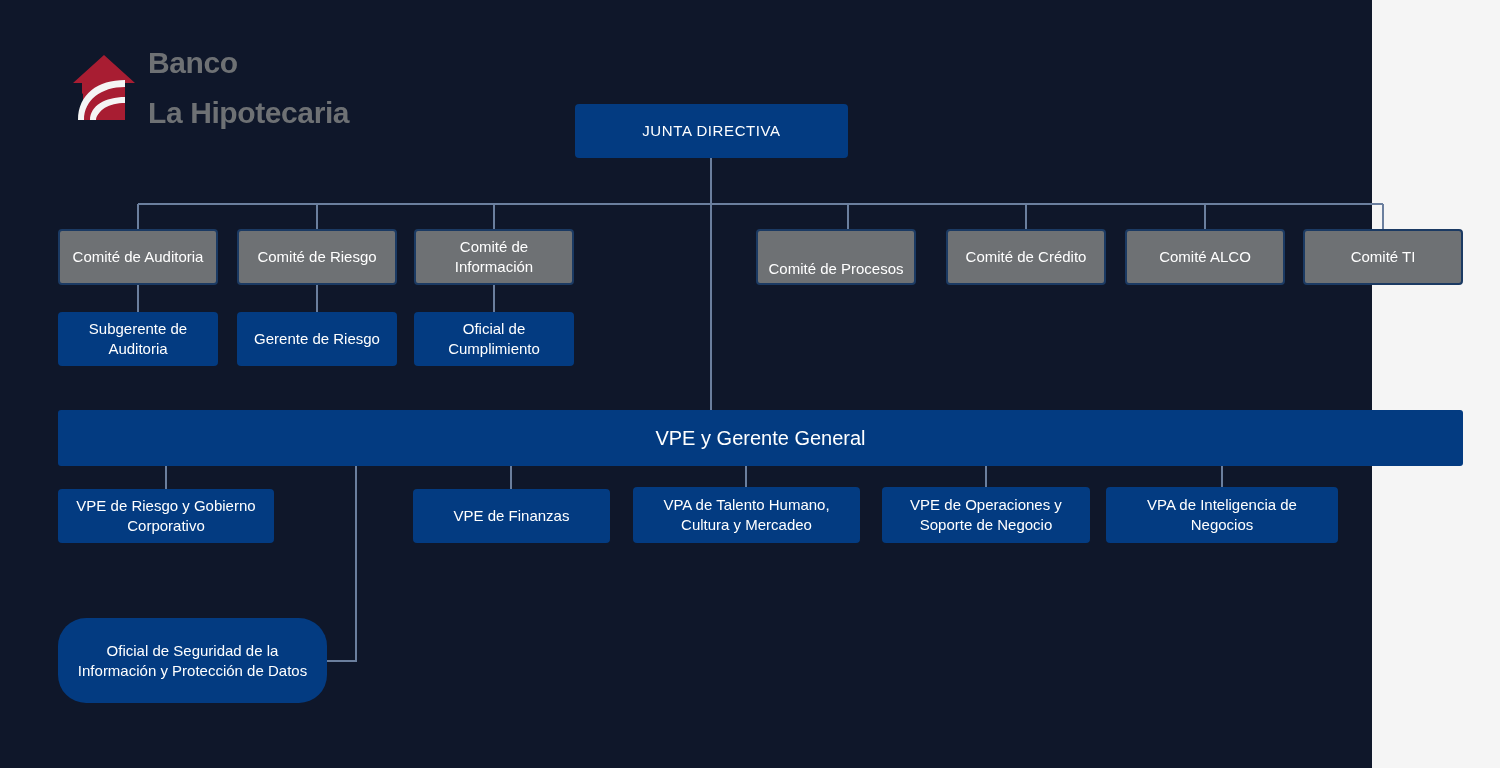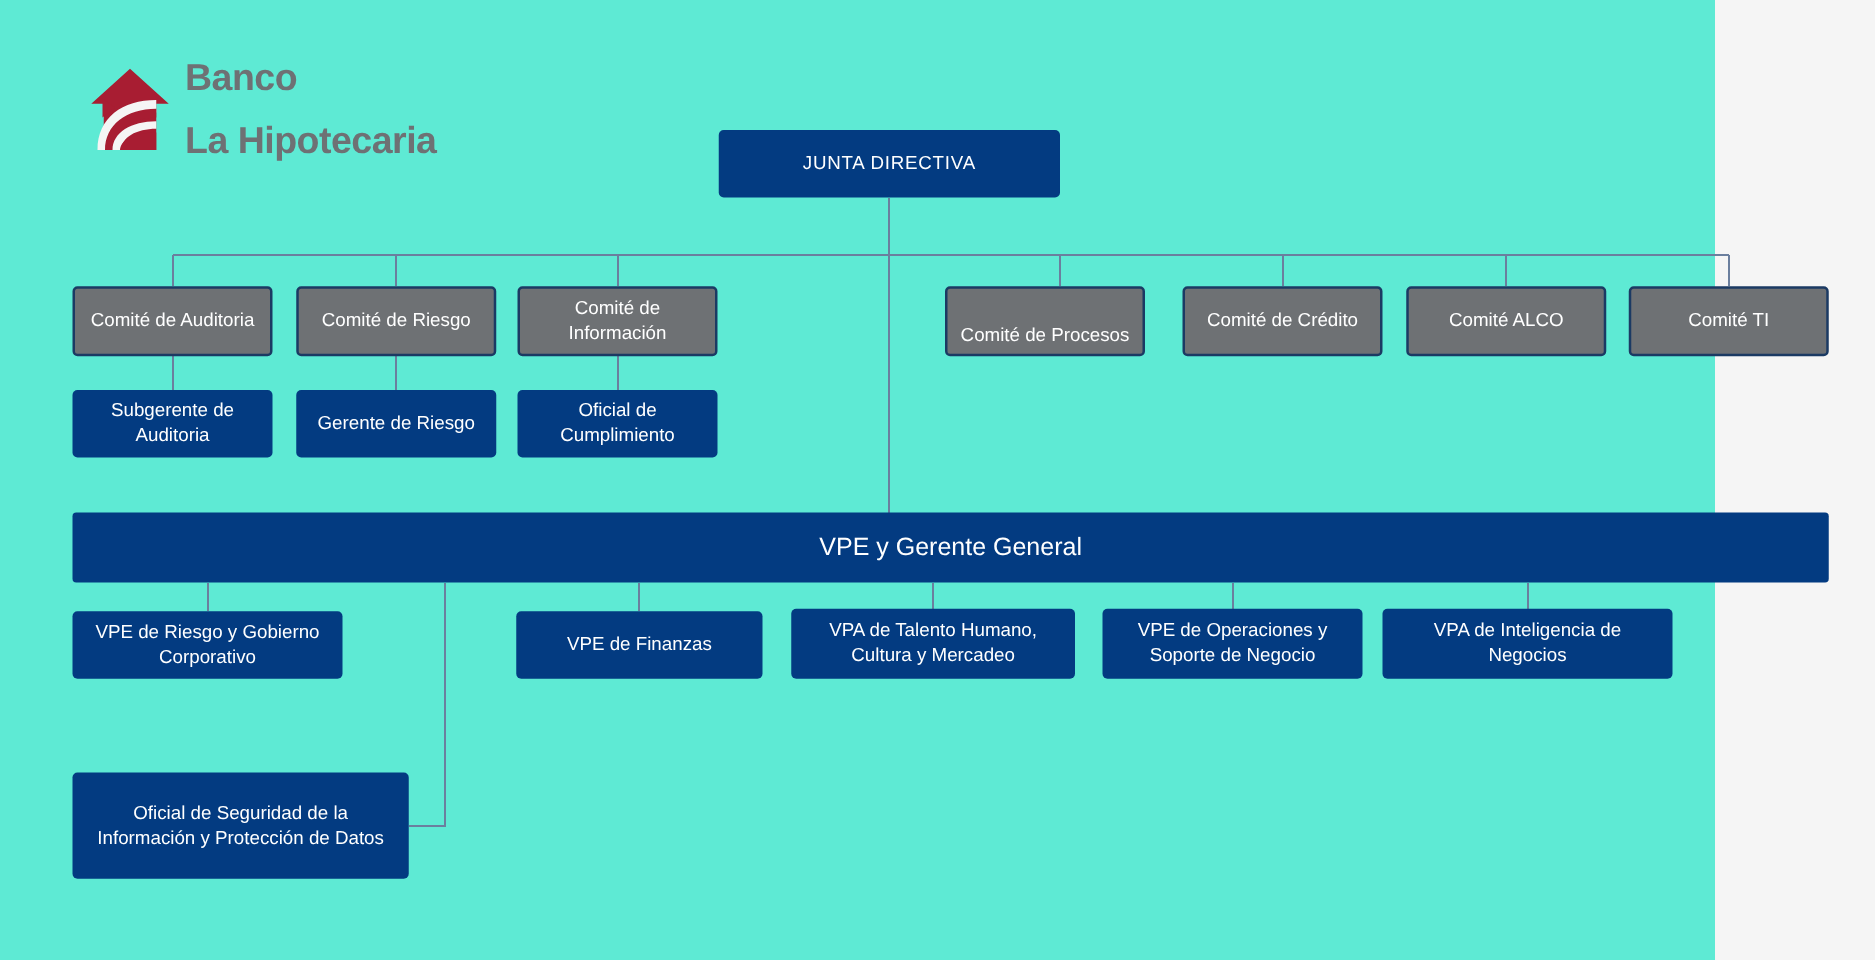--- a/index.html
+++ b/index.html
@@ -10,21 +10,21 @@
     width: 1500px;
     height: 768px;
     background: #f5f5f5;
     font-family: "Liberation Sans", sans-serif;
     overflow: hidden;
   }
   #stage {
     position: relative;
     width: 1372px;
     height: 768px;
-    background: #5eead4;
+    background: #0f172a;
   }
 
   
   #logo {
     position: absolute;
     left: 72px;
     top: 52px;
     width: 280px;
     height: 72px;
     display: flex;
@@ -192,17 +192,17 @@
   <div class="node navy" style="left:633px; top:487px; width:227px; height:56px;">
     <span class="node-label">VPA de Talento Humano, Cultura y Mercadeo</span>
   </div>
   <div class="node navy" style="left:882px; top:487px; width:208px; height:56px;">
     <span class="node-label">VPE de Operaciones y Soporte de Negocio</span>
   </div>
   <div class="node navy" style="left:1106px; top:487px; width:232px; height:56px;">
     <span class="node-label">VPA de Inteligencia de Negocios</span>
   </div>
 
-  <div class="node navy" style="left:58px; top:618px; width:269px; height:85px;">
+  <div class="node navy" style="left:58px; top:618px; width:269px; height:85px;border-radius:28px;">
     <span class="node-label">Oficial de Seguridad de la Información y Protección de Datos</span>
   </div>
 
 </div>
 
 </body></html>

